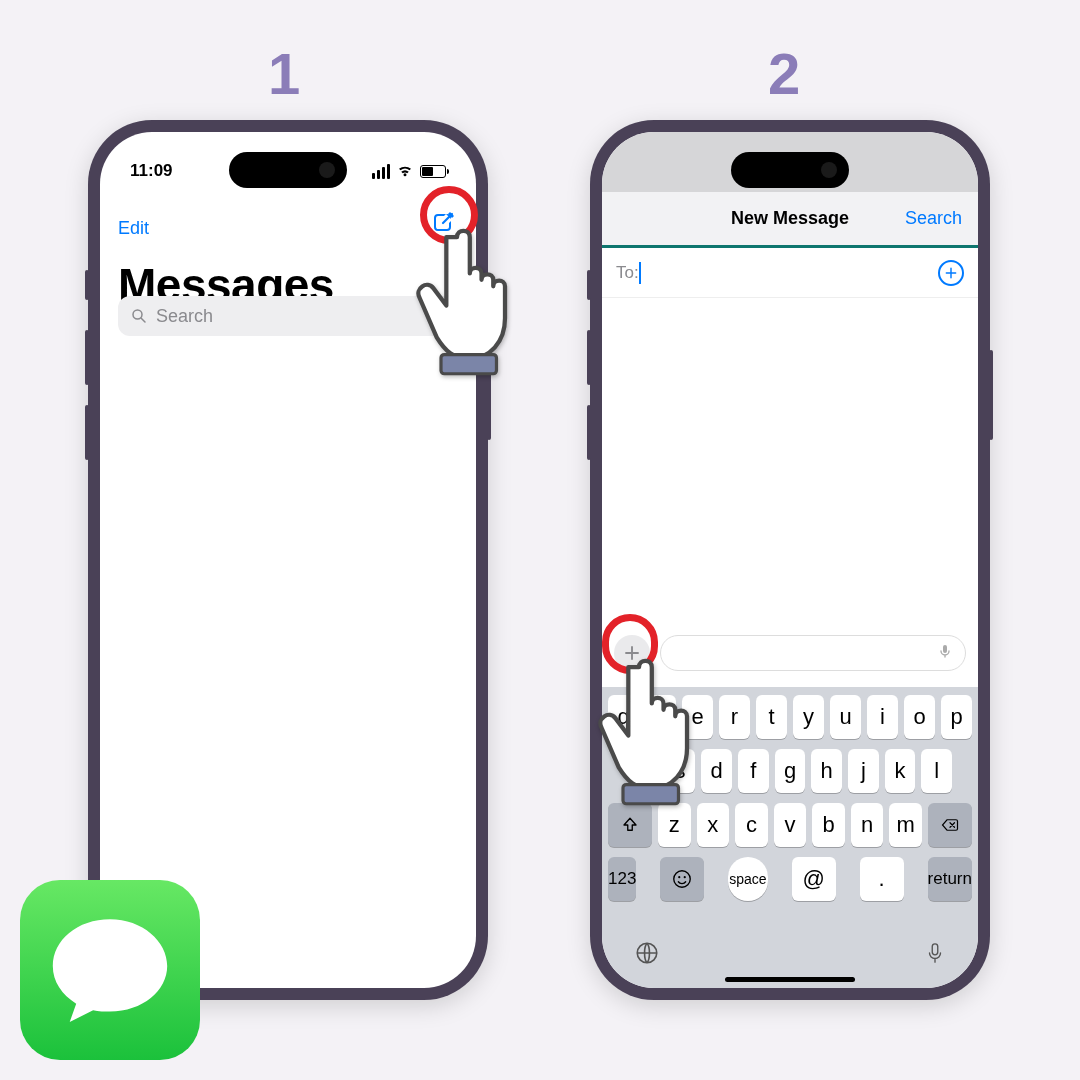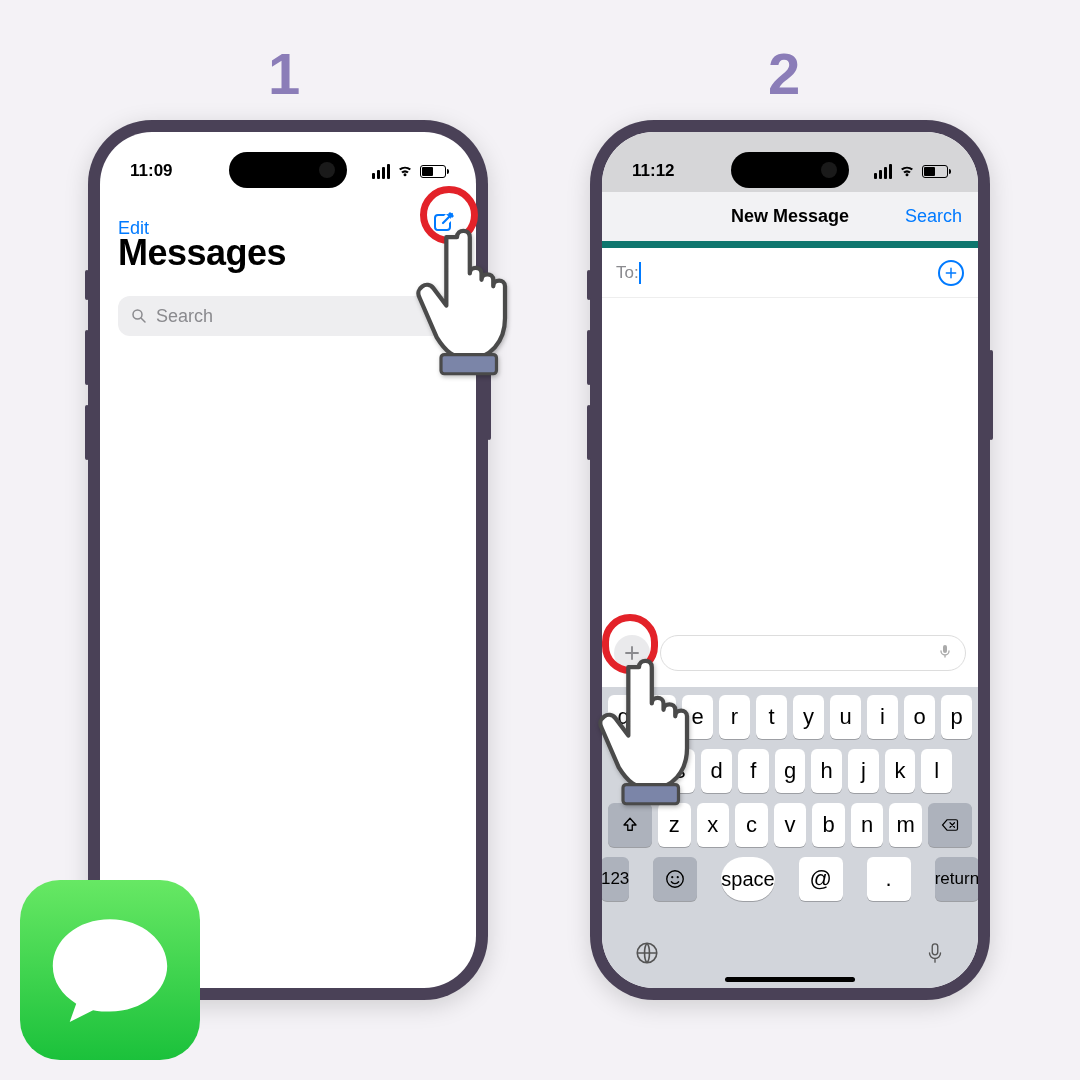--- a/index.html
+++ b/index.html
@@ -74,32 +74,32 @@
 .signal i:nth-child(4){height:15px;}
 .wifi{width:18px;height:18px;}
 .batt{width:26px;height:13px;border:1.5px solid #000;border-radius:3px;position:relative;}
 .batt:after{content:'';position:absolute;right:-4px;top:3px;width:2px;height:5px;background:#000;border-radius:0 2px 2px 0;}
 .batt i{position:absolute;left:1px;top:1px;bottom:1px;width:45%;background:#000;border-radius:1px;}
 
 
 .navrow{position:absolute;top:72px;left:0;right:0;padding:0 18px;display:flex;justify-content:space-between;align-items:center;}
 .link{color:#007aff;font-size:18px;margin-top:14px;}
 .compose-btn{width:28px;height:28px;display:flex;align-items:center;justify-content:center;}
-.big-title{position:absolute;top:100px;left:18px;font-size:36px;font-weight:800;letter-spacing:-0.5px;}
+.big-title{position:absolute;top:126px;left:18px;font-size:46px;font-weight:800;letter-spacing:-0.5px;}
 .search{
   position:absolute;top:164px;left:18px;right:18px;
   height:40px;background:#eeeef0;border-radius:12px;
   display:flex;align-items:center;padding:0 12px;gap:8px;
   color:#8a8a8e;font-size:18px;
 }
 
 .p2-graybar{position:absolute;top:0;left:0;right:0;height:60px;background:#d6d6d8;}
 .p2-header{
   position:absolute;top:60px;left:0;right:0;height:56px;
-  background:#f2f2f4;border-bottom:7px solid #0f766e;
+  background:#f2f2f4;border-bottom:3px solid #0f766e;
   display:flex;align-items:center;justify-content:center;
 }
 .p2-header .title{font-weight:600;font-size:18px;}
 .p2-header .cancel{position:absolute;right:16px;color:#007aff;font-size:18px;}
 .p2-to{
   position:absolute;top:116px;left:0;right:0;height:50px;
   display:flex;align-items:center;padding:0 14px;
   border-bottom:1px solid #eee;background:#fff;
 }
 .p2-to .lbl{color:#8a8a8e;font-size:17px;}
@@ -121,21 +121,21 @@
 .krow{display:flex;gap:6px;justify-content:center;}
 .key{
   background:#fff;border-radius:6px;height:44px;
   display:flex;align-items:center;justify-content:center;
   font-size:22px;flex:1;box-shadow:0 1px 0 rgba(0,0,0,.25);
 }
 .key.gray{background:#adb2bc;}
 .key.wide{flex:0 0 44px;}
 .krow.r2{padding:0 20px;}
 .krow.r4{gap:24px;}
-.krow.r4 .space{flex:3;font-size:20px;border-radius:22px;}
+.krow.r4 .space{flex:3;font-size:14px;border-radius:22px;}
 .krow.r4 .ret{flex:1.5;font-size:17px;}
 .krow.r4 .num{flex:1;font-size:17px;}
 .krow.r4 .emoji{flex:0 0 44px;}
 .krow.r4 .sym{flex:0 0 44px;}
 .kb-bottom{position:absolute;left:0;right:0;bottom:8px;height:40px;display:flex;justify-content:space-between;padding:0 32px;color:#555;}
 .home-ind{position:absolute;bottom:6px;left:50%;transform:translateX(-50%);width:130px;height:5px;background:#000;border-radius:3px;}
 
 
 .red-ring{position:absolute;border:7px solid #e32229;border-radius:24px;z-index:30;}
 
@@ -204,37 +204,20 @@
 <div class="red-ring" style="left:420px;top:186px;width:58px;height:58px;border-radius:30px;"></div>
 
 <div class="phone" style="left:590px;top:120px;">
   <div class="side-btn sb-left1"></div>
     <div class="side-btn sb-left2"></div>
     <div class="side-btn sb-left3"></div>
     <div class="side-btn sb-right"></div>
   <div class="screen" style="background:#fff;">
     <div class="p2-graybar"></div>
     <div class="pill"></div>
-    <div class="statusbar">
-      <span>11:12</span>
-      <span class="status-icons">
-        <span class="signal">
-            <i></i>
-            <i></i>
-            <i></i>
-            <i></i>
-          </span>
-        <svg class="wifi" viewBox="0 0 24 24">
-            <path fill="#000" d="M12 19a2 2 0 100-4 2 2 0 000 4zm-5-6a8 8 0 0110 0l-2 2a5 5 0 00-6 0zm-3-4a13 13 0 0116 0l-2 2a10 10 0 00-12 0z"></path>
-          </svg>
-        <span class="batt">
-            <i></i>
-          </span>
-      </span>
-    </div>
     <div class="p2-header">
       <span class="title">New Message</span>
       <span class="cancel">Search</span>
     </div>
     <div class="p2-to">
       <span class="lbl">To:</span>
       <span class="cursor"></span>
       <span class="add">
         <svg width="14" height="14" viewBox="0 0 24 24">
             <path d="M12 4v16M4 12h16" stroke="#007aff" stroke-width="2.5" stroke-linecap="round"></path>

